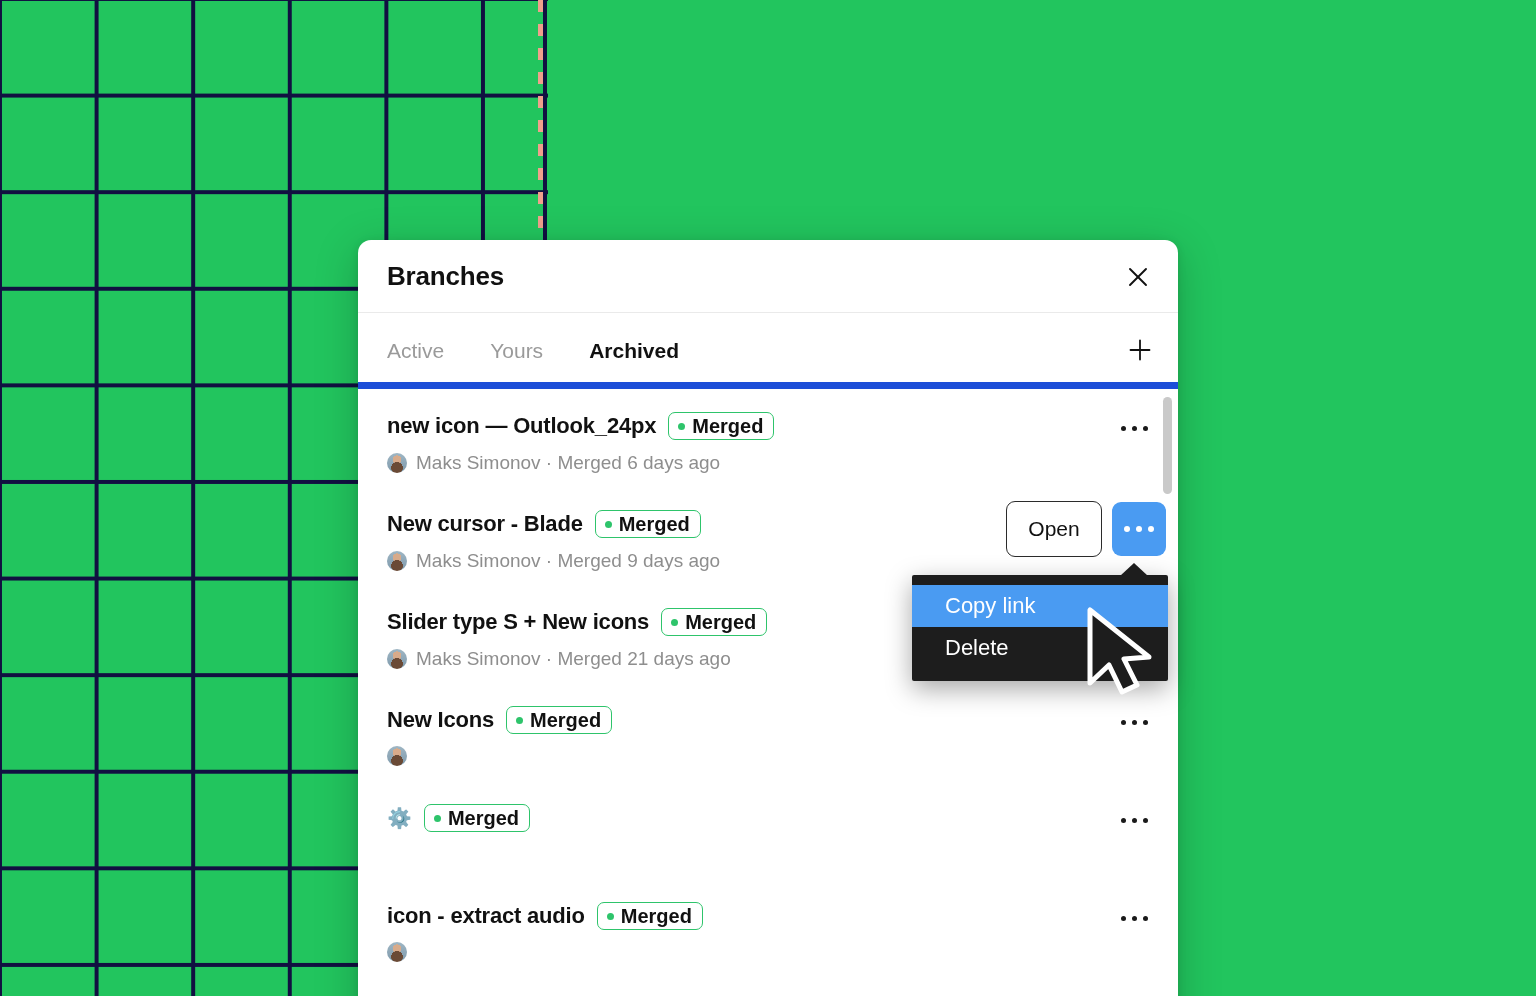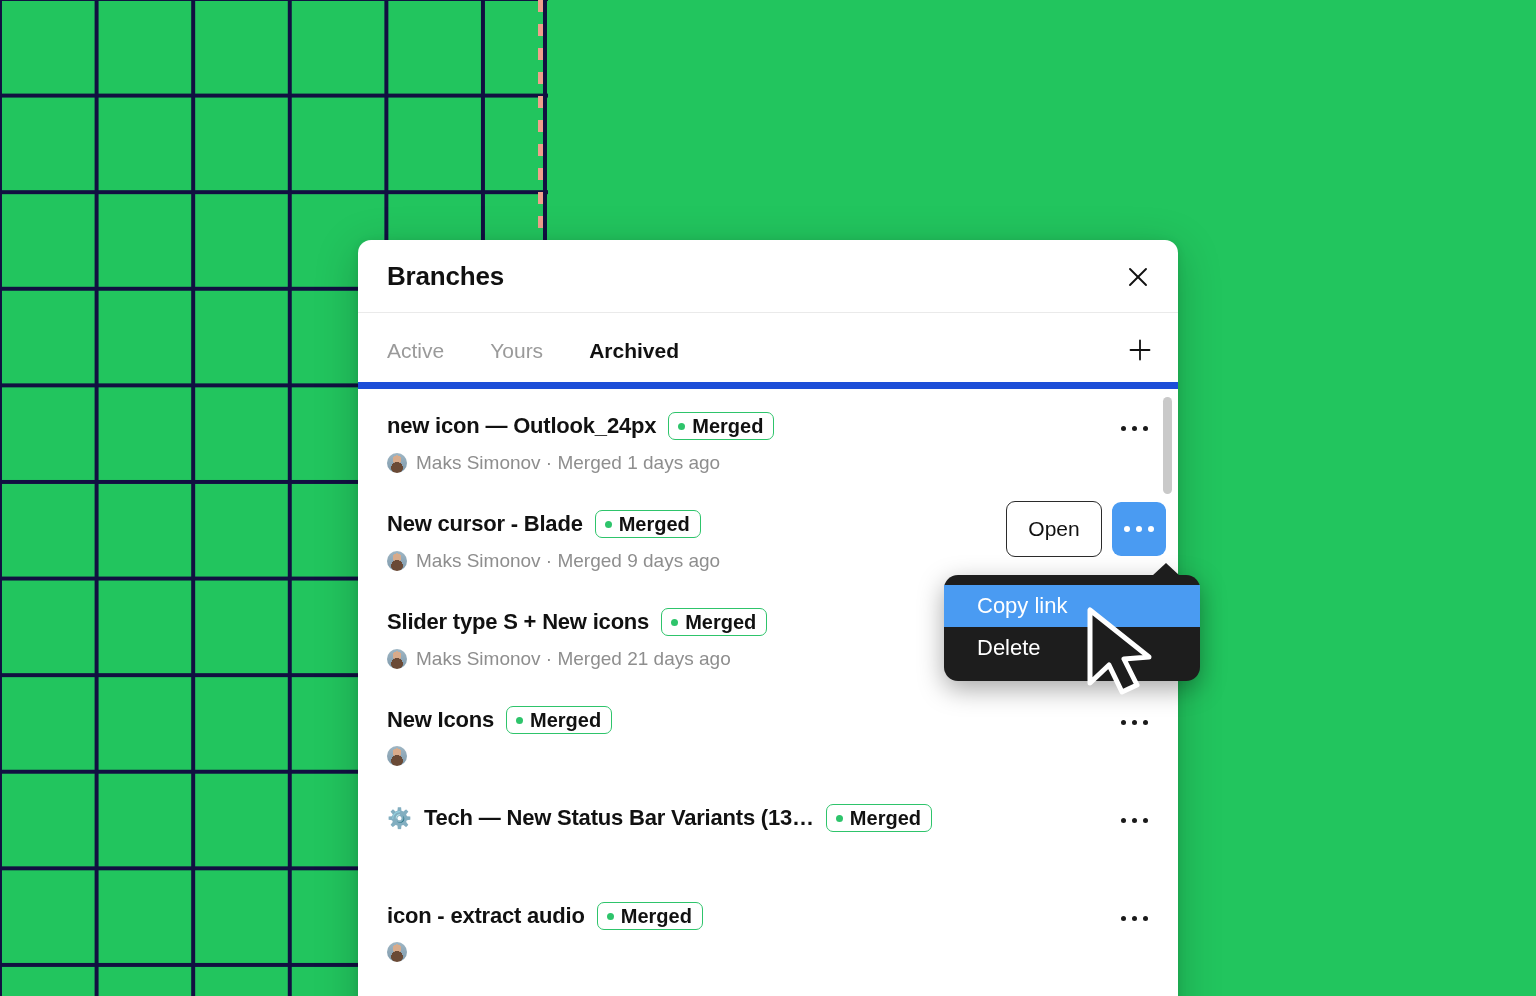--- a/index.html
+++ b/index.html
@@ -235,25 +235,24 @@
     background: #c9c9c9;
     cursor: pointer;
   }
 
   
   .ctx-menu {
     position: absolute;
     left: 554px; top: 335px;
     width: 256px;
     background: #1d1d1d;
-    border-radius: 14px;
+    border-radius: 2px;
     padding: 10px 0 12px 0;
     box-shadow: 0 8px 26px rgba(0,0,0,.35);
     z-index: 40;
-    margin-left: 32px;
   }
   .ctx-arrow {
     position: absolute;
     left: 208px; top: -12px;
     width: 0; height: 0;
     border-left: 14px solid transparent;
     border-right: 14px solid transparent;
     border-bottom: 13px solid #1d1d1d;
   }
   .ctx-item {
@@ -320,21 +319,21 @@
       <div class="row">
         <div class="row-top">
           <span class="row-title">new icon — Outlook_24px</span>
           <span class="badge">
             <span class="badge-dot"></span>
             <span>Merged</span>
           </span>
         </div>
         <div class="row-sub">
           <span class="avatar"></span>
-          <span class="row-meta">Maks Simonov · Merged 1 days ago</span>
+          <span class="row-meta">Maks Simonov · Merged 6 days ago</span>
         </div>
         <div class="row-dots">
             <i></i>
             <i></i>
             <i></i>
           </div>
       </div>
 
       <div class="row">
         <div class="row-top">
@@ -391,21 +390,20 @@
         <div class="row-dots">
             <i></i>
             <i></i>
             <i></i>
           </div>
       </div>
 
       <div class="row">
         <div class="row-top">
           <span class="row-emoji">⚙️</span>
-          <span class="row-title">Tech  — New Status Bar Variants (13…</span>
           <span class="badge">
             <span class="badge-dot"></span>
             <span>Merged</span>
           </span>
         </div>
         <div class="row-dots">
             <i></i>
             <i></i>
             <i></i>
           </div>

